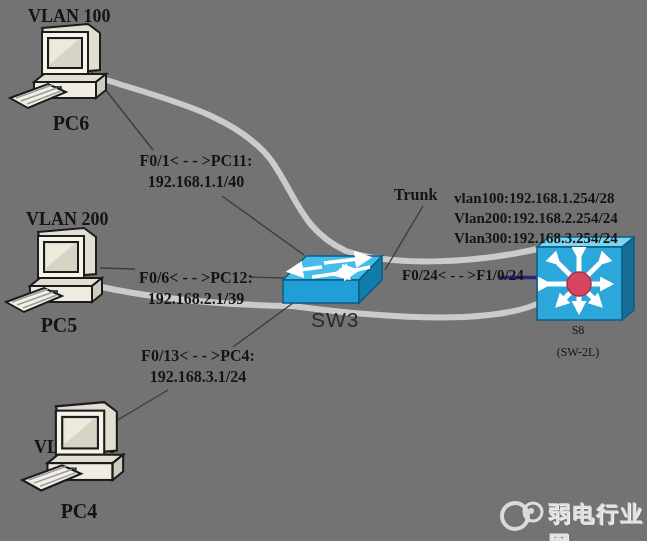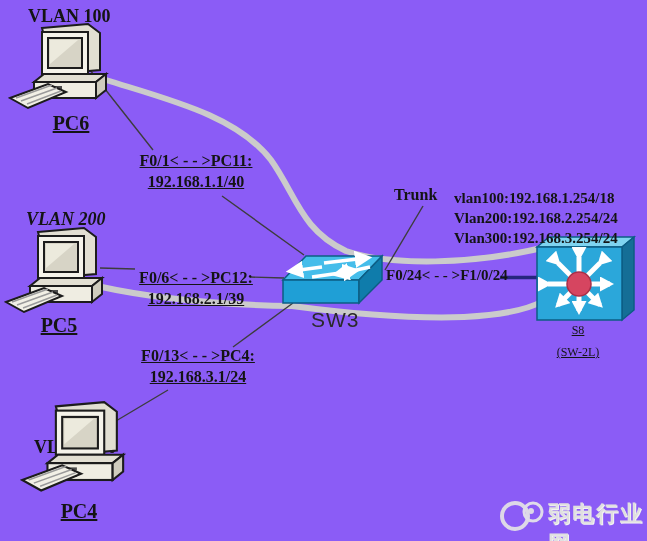--- a/index.html
+++ b/index.html
@@ -1,32 +1,32 @@
 <!DOCTYPE html>
 <html><head>
 <meta charset="utf-8">
 <style>
   html,body{margin:0;padding:0;background:#ffffff;}
   .stage{
-    position:relative;width:647px;height:541px;background:#8b5cf6;
+    position:relative;width:647px;height:541px;background:#737373;
     font-family:"Liberation Serif",serif;overflow:hidden;
   }
   .stage svg.wires{position:absolute;left:0;top:0;z-index:1;}
   .icon-abs{position:absolute;z-index:3;}
   .lbl{
     position:absolute;color:#141414;font-weight:bold;z-index:4;
     font-family:"Liberation Serif",serif;white-space:nowrap;
   }
-  .lbl.center{text-align:center;text-decoration:underline;}
+  .lbl.center{text-align:center;}
   .vlan-lbl{font-size:18px;}
   .vlan-hidden{z-index:2;}
   .pc-lbl{font-size:20px;}
   .link-lbl{font-size:16px;line-height:21px;}
   .trunk-lbl{font-size:16px;}
-  .uplink-lbl{font-size:15px;}
+  .uplink-lbl{font-size:15px;margin-left:16px;}
   .svi-lbl{font-size:15px;line-height:20px;}
   .sw3-lbl{font-family:"Liberation Sans",sans-serif;font-weight:400;font-size:21px;color:#2a2a2a;letter-spacing:1px;}
   .core-lbl{font-weight:400;font-size:12px;}
   .watermark{
     position:absolute;z-index:2;font-family:"Liberation Sans",sans-serif;
     font-weight:bold;font-size:22px;color:#e0e0e0;letter-spacing:2px;
     text-shadow:1px 1px 0 #f3f3f3;
   }
 </style>
 </head>
@@ -152,40 +152,40 @@
   </svg>
 
   <div class="lbl vlan-lbl" style="left:28px;top:6px;">VLAN 100</div>
   <div class="lbl pc-lbl center" style="left:36px;top:112px;width:70px;">PC6</div>
 
   <div class="lbl link-lbl center" style="left:130px;top:150px;width:132px;">
     <div>F0/1&lt; - - &gt;PC11:</div>
     <div>192.168.1.1/40</div>
   </div>
 
-  <div class="lbl vlan-lbl" style="left:26px;top:209px;font-style:italic;">VLAN 200</div>
+  <div class="lbl vlan-lbl" style="left:26px;top:209px;">VLAN 200</div>
   <div class="lbl pc-lbl center" style="left:24px;top:314px;width:70px;">PC5</div>
 
   <div class="lbl link-lbl center" style="left:130px;top:253px;width:132px;margin-top:14px;">
     <div>F0/6&lt; - - &gt;PC12:</div>
     <div>192.168.2.1/39</div>
   </div>
 
   <div class="lbl link-lbl center" style="left:133px;top:345px;width:130px;">
     <div>F0/13&lt; - - &gt;PC4:</div>
     <div>192.168.3.1/24</div>
   </div>
 
   <div class="lbl vlan-lbl vlan-hidden" style="left:34px;top:437px;">VLAN 300</div>
   <div class="lbl pc-lbl center" style="left:44px;top:500px;width:70px;">PC4</div>
 
   <div class="lbl trunk-lbl" style="left:394px;top:186px;text-align:center;">Trunk</div>
 
   <div class="lbl svi-lbl" style="left:454px;top:188px;">
-    <div>vlan100:192.168.1.254/18</div>
+    <div>vlan100:192.168.1.254/28</div>
     <div>Vlan200:192.168.2.254/24</div>
     <div>Vlan300:192.168.3.254/24</div>
   </div>
 
   <div class="lbl uplink-lbl" style="left:386px;top:267px;">F0/24&lt; - - &gt;F1/0/24</div>
 
   <div class="lbl sw3-lbl" style="left:311px;top:308px;">SW3</div>
 
   <div class="lbl core-lbl center" style="left:552px;top:323px;width:52px;">S8</div>
   <div class="lbl core-lbl center" style="left:525px;top:345px;width:106px;">(SW-2L)</div>

